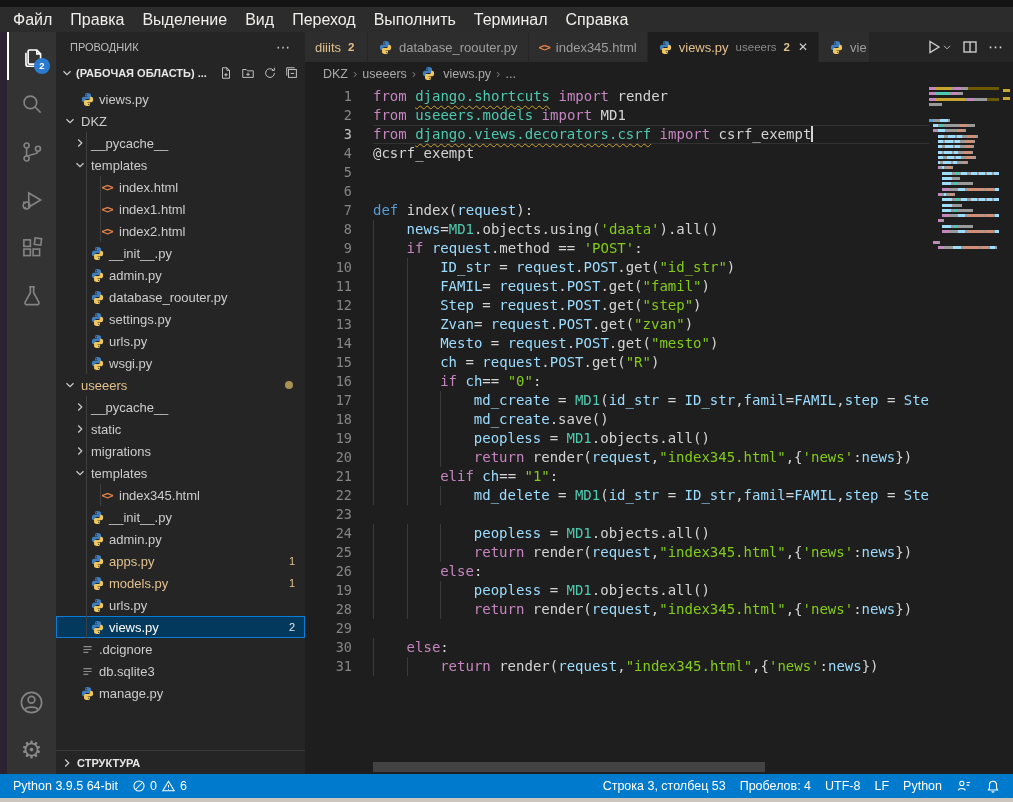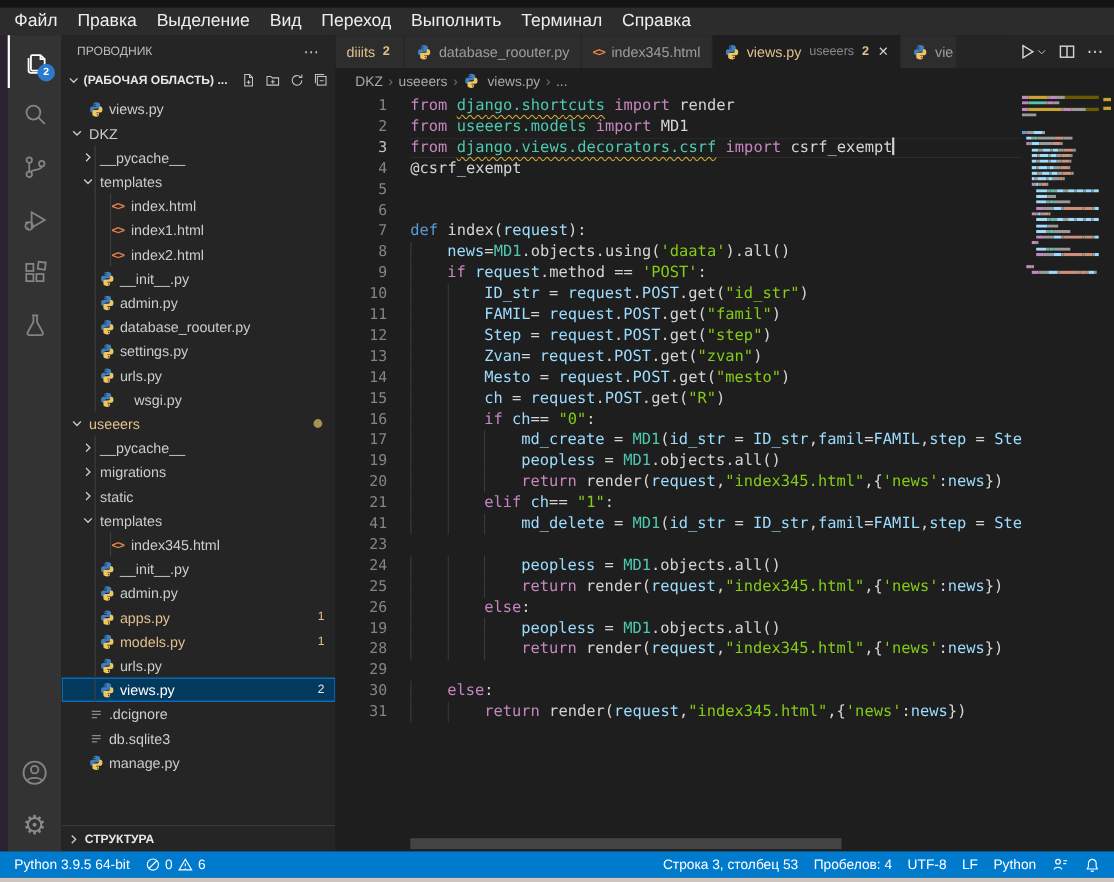--- a/index.html
+++ b/index.html
@@ -329,21 +329,21 @@
           </div>
           <div class="trow">
             <span class="guide" style="left: 30px;"></span>
             <span style="display: inline-block; flex: 0 0 auto; width: 32px;"></span>
             <span class="fico">
               <svg width="15" height="15" viewBox="0 0 16 16">
                 <path fill="#3f7fbf" d="M7.9 1C5.9 1 5.3 1.9 5.3 2.9v1.6H8v.6H3.9C2.8 5.1 2 6 2 8s.8 2.9 1.9 2.9h1.3V9.3c0-1.1.9-1.9 1.9-1.9h3c.9 0 1.6-.7 1.6-1.6V2.9C11.7 1.9 10 1 7.9 1zM6.6 2.2a.7.7 0 1 1 0 1.4.7.7 0 0 1 0-1.4z"></path>
                 <path fill="#efc75e" d="M8.1 15c2 0 2.6-.9 2.6-1.9v-1.6H8v-.6h4.1c1.1 0 1.9-.9 1.9-2.9s-.8-2.9-1.9-2.9h-1.3v1.6c0 1.1-.9 1.9-1.9 1.9h-3c-.9 0-1.6.7-1.6 1.6v2.9C4.3 14.1 6 15 8.1 15zM9.4 13.8a.7.7 0 1 1 0-1.4.7.7 0 0 1 0 1.4z"></path>
               </svg>
             </span>
-            <span style="margin-left: 16px;">wsgi.py</span>
+            <span style="margin-left: 3px;">wsgi.py</span>
           </div>
           <div class="trow mod">
             <span style="display: inline-block; flex: 0 0 auto; width: 6px;"></span>
             <span class="chev">
               <svg width="14" height="14" viewBox="0 0 16 16">
                 <path d="M4 6l4 4 4-4"></path>
               </svg>
             </span>
             <span style="margin-left: 3px;">useeers</span>
             <span class="tdot"></span>
@@ -359,31 +359,31 @@
             <span style="margin-left: 3px;">__pycache__</span>
           </div>
           <div class="trow">
             <span class="guide" style="left: 30px;"></span>
             <span style="display: inline-block; flex: 0 0 auto; width: 16px;"></span>
             <span class="chev">
               <svg width="14" height="14" viewBox="0 0 16 16">
                 <path d="M6 4l4 4-4 4"></path>
               </svg>
             </span>
-            <span style="margin-left: 3px;">migrations</span>
+            <span style="margin-left: 3px;">static</span>
           </div>
           <div class="trow">
             <span class="guide" style="left: 30px;"></span>
             <span style="display: inline-block; flex: 0 0 auto; width: 16px;"></span>
             <span class="chev">
               <svg width="14" height="14" viewBox="0 0 16 16">
                 <path d="M6 4l4 4-4 4"></path>
               </svg>
             </span>
-            <span style="margin-left: 3px;">static</span>
+            <span style="margin-left: 3px;">migrations</span>
           </div>
           <div class="trow">
             <span class="guide" style="left: 30px;"></span>
             <span style="display: inline-block; flex: 0 0 auto; width: 16px;"></span>
             <span class="chev">
               <svg width="14" height="14" viewBox="0 0 16 16">
                 <path d="M4 6l4 4 4-4"></path>
               </svg>
             </span>
             <span style="margin-left: 3px;">templates</span>
@@ -640,33 +640,37 @@
           </div>
           <div class="cl">
             <span class="ln">16</span>
             <span class="lt"><span class="ind"></span><span class="ind"></span><span class="tk-k">if</span><span class="tk-p"> </span><span class="tk-v">ch</span><span class="tk-p">== </span><span class="tk-s">"0"</span><span class="tk-p">:</span></span>
           </div>
           <div class="cl">
             <span class="ln">17</span>
             <span class="lt"><span class="ind"></span><span class="ind"></span><span class="ind"></span><span class="tk-v">md_create</span><span class="tk-p"> = </span><span class="tk-m">MD1</span><span class="tk-p">(</span><span class="tk-v">id_str</span><span class="tk-p"> = </span><span class="tk-v">ID_str</span><span class="tk-p">,</span><span class="tk-v">famil</span><span class="tk-p">=</span><span class="tk-v">FAMIL</span><span class="tk-p">,</span><span class="tk-v">step</span><span class="tk-p"> = </span><span class="tk-v">Step</span></span>
           </div>
           <div class="cl">
+            <span class="ln">18</span>
+            <span class="lt"><span class="ind"></span><span class="ind"></span><span class="ind"></span><span class="tk-v">md_create</span><span class="tk-p">.save()</span></span>
+          </div>
+          <div class="cl">
             <span class="ln">19</span>
             <span class="lt"><span class="ind"></span><span class="ind"></span><span class="ind"></span><span class="tk-v">peopless</span><span class="tk-p"> = </span><span class="tk-m">MD1</span><span class="tk-p">.objects.all()</span></span>
           </div>
           <div class="cl">
             <span class="ln">20</span>
             <span class="lt"><span class="ind"></span><span class="ind"></span><span class="ind"></span><span class="tk-k">return</span><span class="tk-p"> render(</span><span class="tk-v">request</span><span class="tk-p">,</span><span class="tk-s">"index345.html"</span><span class="tk-p">,{</span><span class="tk-s">'news'</span><span class="tk-p">:</span><span class="tk-v">news</span><span class="tk-p">})</span></span>
           </div>
           <div class="cl">
             <span class="ln">21</span>
             <span class="lt"><span class="ind"></span><span class="ind"></span><span class="tk-k">elif</span><span class="tk-p"> </span><span class="tk-v">ch</span><span class="tk-p">== </span><span class="tk-s">"1"</span><span class="tk-p">:</span></span>
           </div>
           <div class="cl">
-            <span class="ln">41</span>
+            <span class="ln">22</span>
             <span class="lt"><span class="ind"></span><span class="ind"></span><span class="ind"></span><span class="tk-v">md_delete</span><span class="tk-p"> = </span><span class="tk-m">MD1</span><span class="tk-p">(</span><span class="tk-v">id_str</span><span class="tk-p"> = </span><span class="tk-v">ID_str</span><span class="tk-p">,</span><span class="tk-v">famil</span><span class="tk-p">=</span><span class="tk-v">FAMIL</span><span class="tk-p">,</span><span class="tk-v">step</span><span class="tk-p"> = </span><span class="tk-v">Step</span></span>
           </div>
           <div class="cl">
             <span class="ln">23</span>
           </div>
           <div class="cl">
             <span class="ln">24</span>
             <span class="lt"><span class="ind"></span><span class="ind"></span><span class="ind"></span><span class="tk-v">peopless</span><span class="tk-p"> = </span><span class="tk-m">MD1</span><span class="tk-p">.objects.all()</span></span>
           </div>
           <div class="cl">

